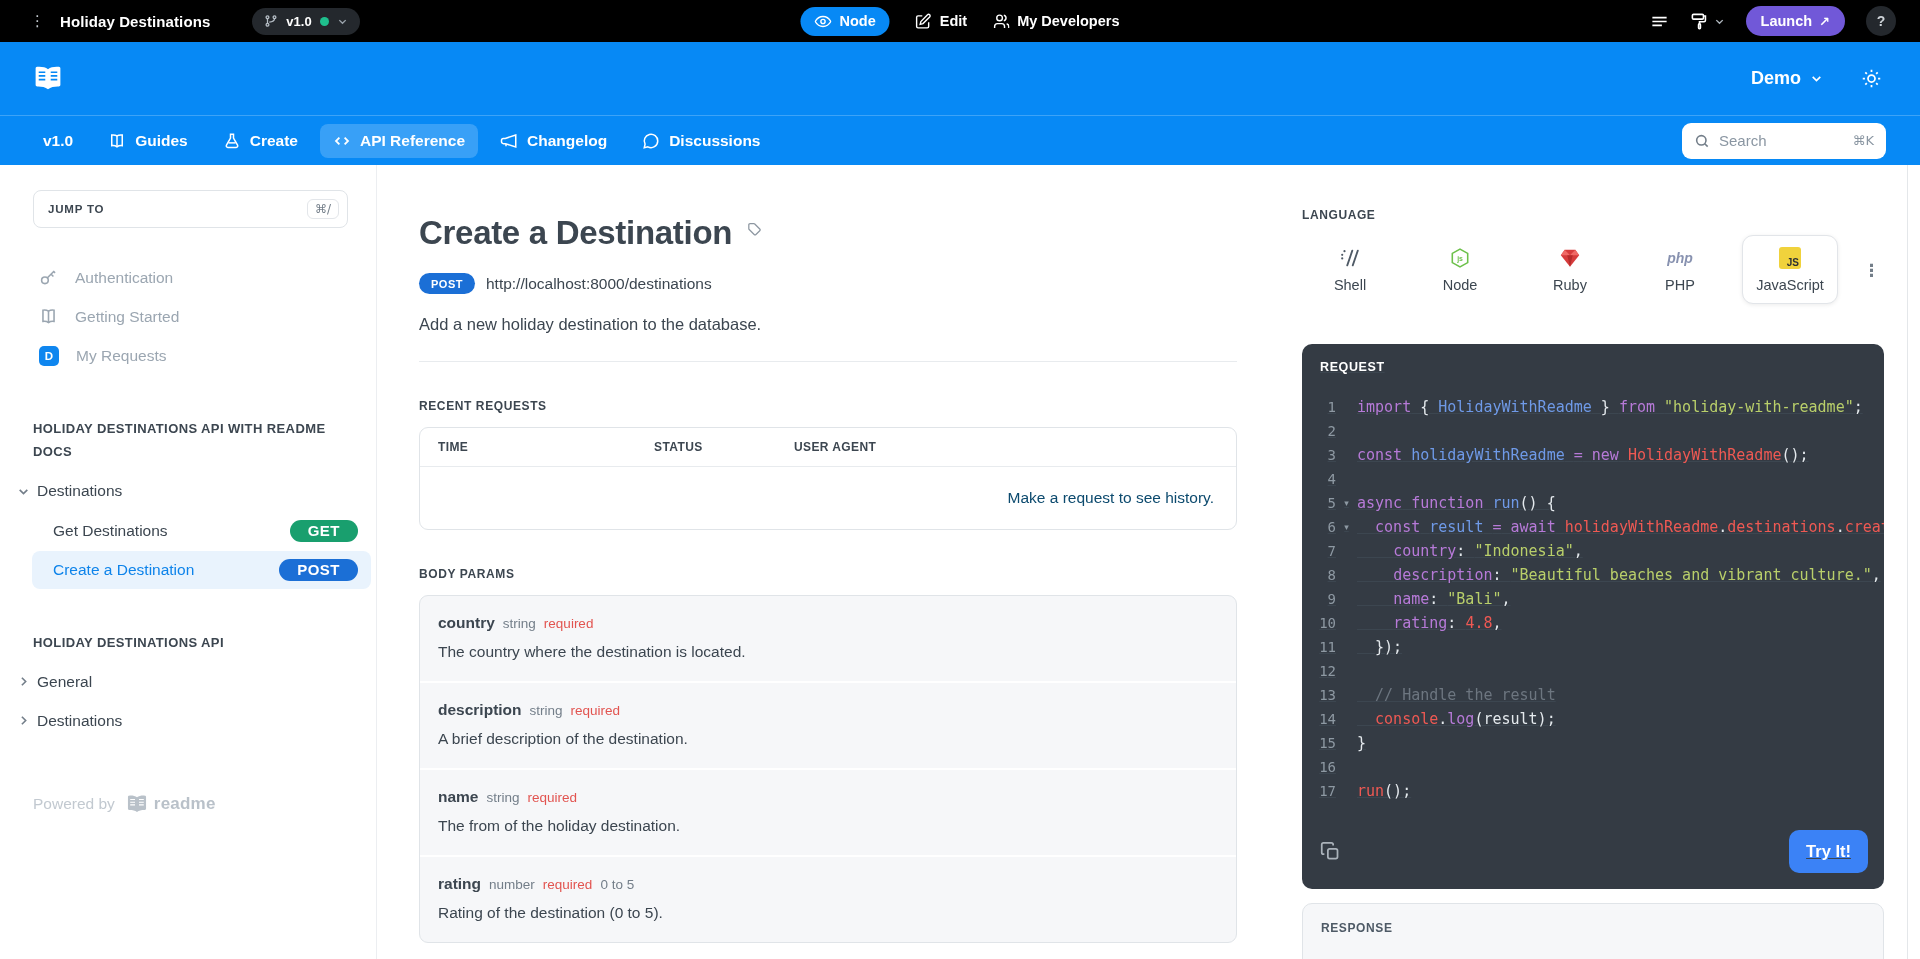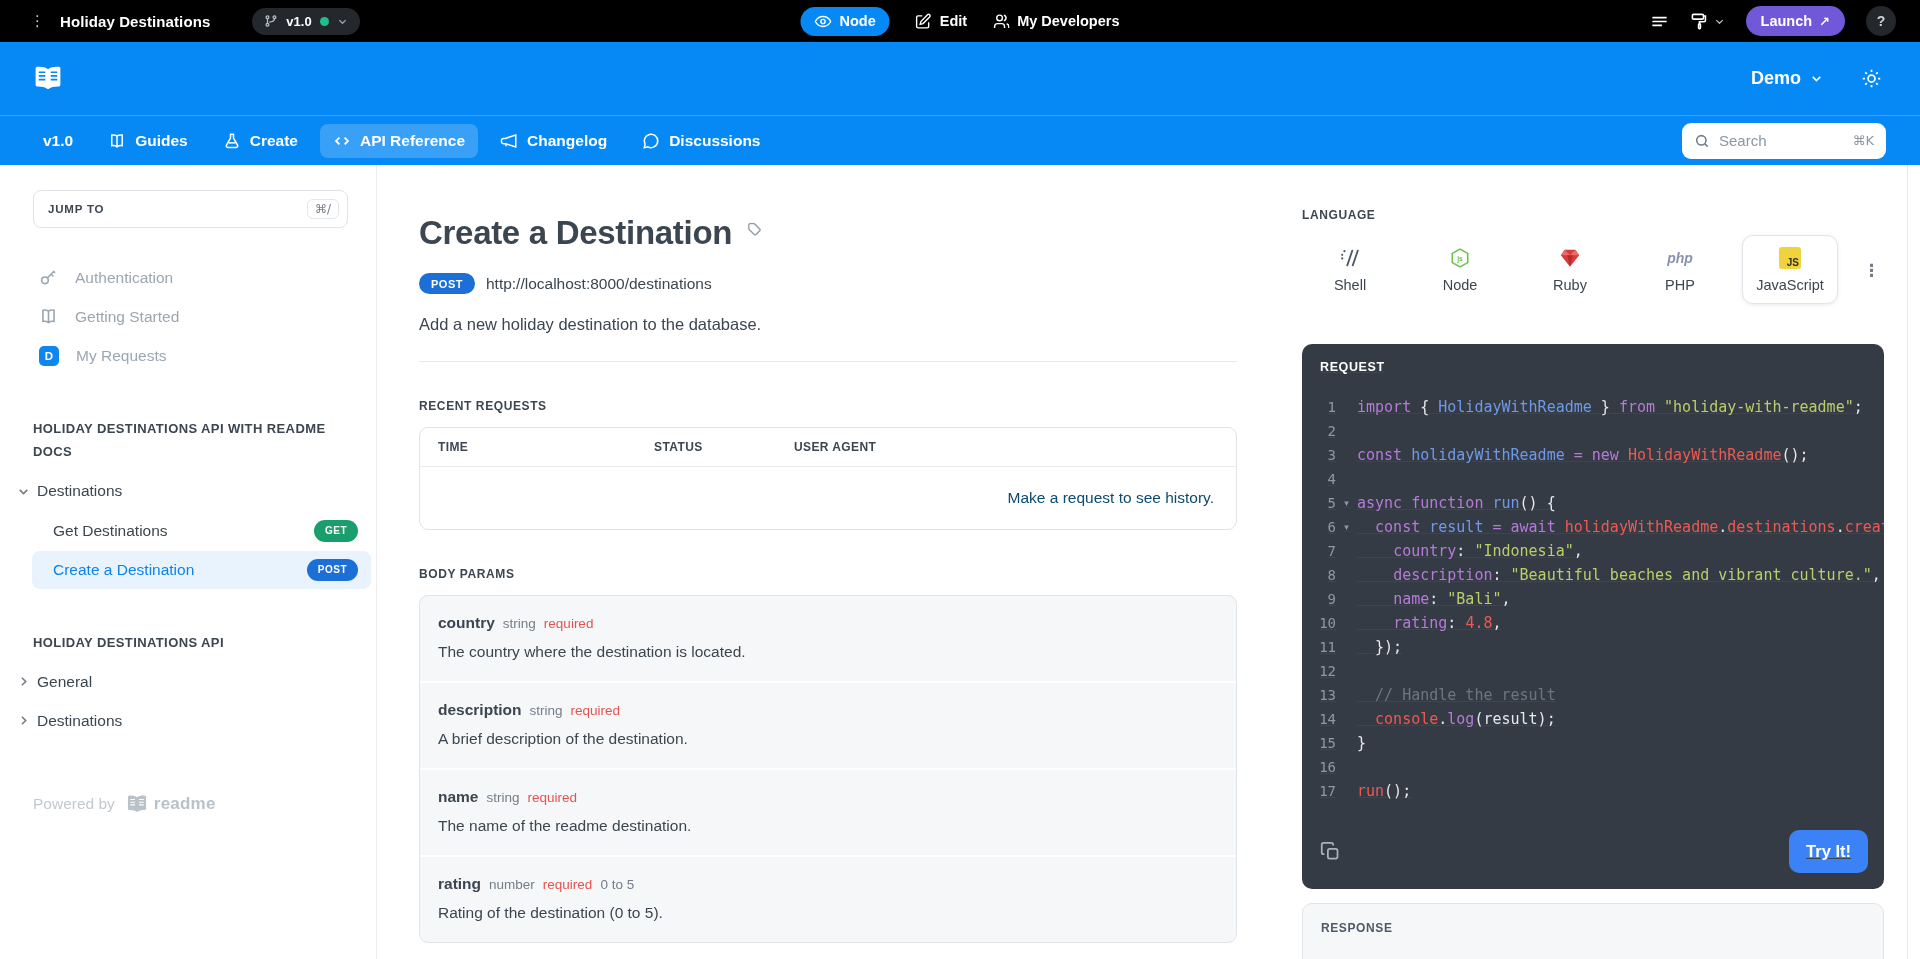--- a/index.html
+++ b/index.html
@@ -55,21 +55,21 @@
   .jumpto-label { font-size:11.5px; font-weight:700; letter-spacing:.8px; color:#3c4650; }
   .kbd-badge { border:1px solid #e3e6ea; border-radius:6px; padding:2px 7px; font-size:12px; color:#737e89; font-family:"DejaVu Sans",sans-serif; background:#fff; }
   .side-item { display:flex; align-items:center; gap:17px; height:39px; padding-left:39px; color:#9ba6b1; font-size:15.5px; cursor:pointer; }
   .side-item svg { width:19px; height:19px; }
   .d-badge { width:20px; height:20px; border-radius:5px; background:#0f86ef; color:#fff; font-size:11.5px; font-weight:700; display:flex; align-items:center; justify-content:center; }
   .section-title { margin:42px 40px 8px 33px; max-width:312px; font-size:13px; font-weight:700; letter-spacing:.4px; color:#3c4650; line-height:1.8; }
   .group-row { display:flex; align-items:center; gap:7px; height:39px; padding-left:17px; font-size:15.5px; color:#3c4650; cursor:pointer; }
   .group-row svg { width:13px; height:13px; color:#737e89; }
   .child-row { display:flex; align-items:center; height:38px; margin:1px 5px 1px 32px; padding:0 13px 0 21px; border-radius:8px; font-size:15.5px; color:#3c4650; cursor:pointer; }
   .child-row.selected { background:#e9f3fd; color:#0d83ea; }
-  .method-badge { margin-left:auto; height:22px; border-radius:11px; padding:0 11px; display:flex; align-items:center; color:#fff; font-size:10px; font-weight:700; letter-spacing:.5px; }
+  .method-badge { margin-left:auto; height:22px; border-radius:11px; padding:0 18px; display:flex; align-items:center; color:#fff; font-size:15px; font-weight:700; letter-spacing:.5px; }
   .method-badge.get { background:#199f6e; }
   .method-badge.post { background:#1b6fd6; }
   .powered { margin:54px 0 0 33px; display:flex; align-items:center; gap:11px; color:#c2c9d0; font-size:15.5px; }
   .readme-logo { display:flex; align-items:center; gap:6px; color:#b9c1c9; font-weight:700; font-size:17px; letter-spacing:.2px; }
   .readme-logo svg { width:22px; height:19px; }
 
   
   .main { flex:1; padding:49px 32px 0 42px; overflow:hidden; }
   .page-title-row { display:flex; align-items:flex-start; gap:14px; }
   .page-title { margin:0; font-size:33px; font-weight:800; color:#3c4650; letter-spacing:-.3px; }
@@ -408,21 +408,21 @@
             <span class="param-req">required</span>
           </div>
           <div class="param-desc">A brief description of the destination.</div>
         </div>
         <div class="param-row">
           <div class="param-head">
             <span class="param-name">name</span>
             <span class="param-type">string</span>
             <span class="param-req">required</span>
           </div>
-          <div class="param-desc">The name of the readme destination.</div>
+          <div class="param-desc">The from of the holiday destination.</div>
         </div>
         <div class="param-row">
           <div class="param-head">
             <span class="param-name">rating</span>
             <span class="param-type">number</span>
             <span class="param-req">required</span>
             <span class="param-extra">0 to 5</span>
           </div>
           <div class="param-desc">Rating of the destination (0 to 5).</div>
         </div>

